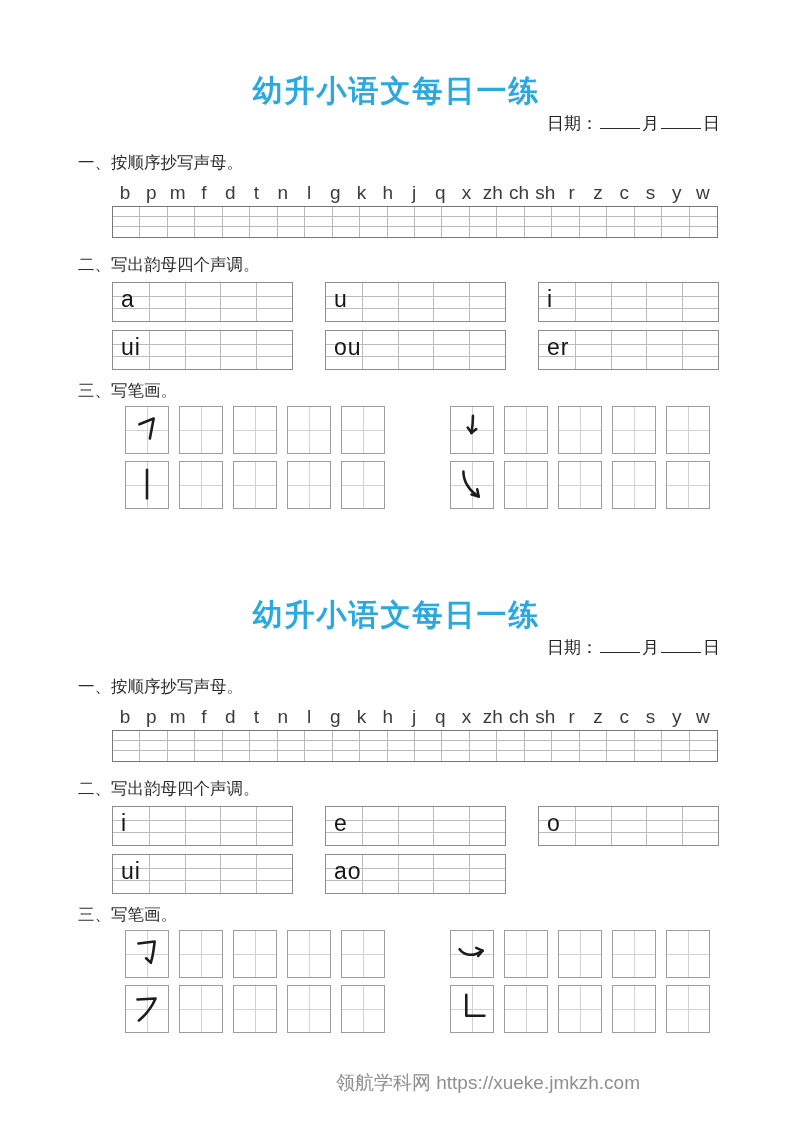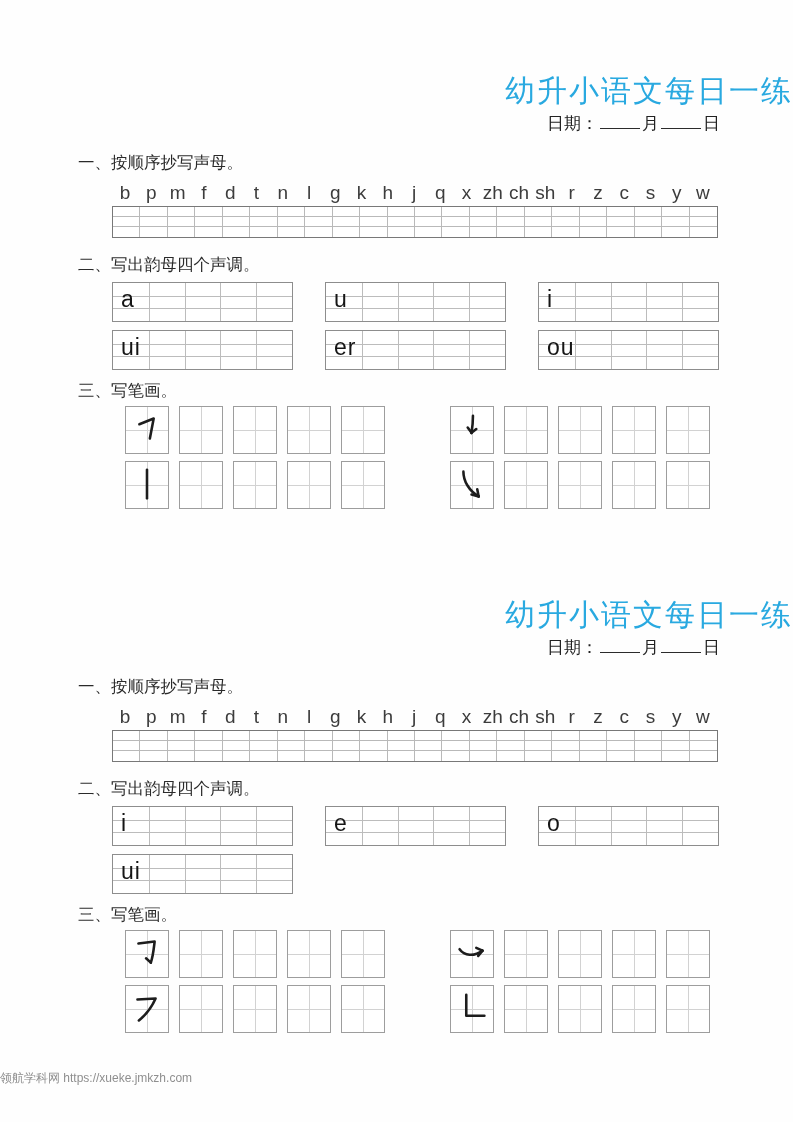--- a/index.html
+++ b/index.html
@@ -4,21 +4,21 @@
 <style>
   html,body { margin:0; padding:0; background:#f4f4f4; }
   .page {
     position:relative; width:793px; height:1122px; margin:0 auto;
     background:#fefefe; overflow:hidden; box-sizing:border-box;
     font-family:"Liberation Sans", sans-serif; color:#2b2b2b;
   }
   .sheets { padding-top:74px; }
   .sheet + .sheet { margin-top:89px; }
 
-  .ws-title { text-align:right; font-size:30px; line-height:34px; font-weight:normal; letter-spacing:2px; }
+  .ws-title { text-align:center; font-size:30px; line-height:34px; font-weight:bold; letter-spacing:2px; }
   .date-line { text-align:right; margin:4px 73px 0 0; font-size:17px; line-height:24px; color:#222; }
   .blank { display:inline-block; width:40px; height:15px; border-bottom:1.5px solid #2b2b2b; margin:0 2px; }
 
   .heading { margin:16px 0 0 78px; font-size:16.5px; line-height:20px; color:#2a2a2a; }
 
   .letters { display:flex; width:604px; margin:10px 0 0 112px; line-height:22px; }
   .ltr { flex:1; text-align:center; font-size:19px; color:#3c3c3c; }
 
   .bigrid {
     width:604px; margin:2px 0 0 112px; border:1px solid #787878;
@@ -40,21 +40,21 @@
   .stroke-row.r1 { margin-top:6px; }
   .stroke-row.r2 { margin-top:7px; }
   .sgroup { display:flex; gap:10px; }
   .sgroup + .sgroup { margin-left:65px; }
   .sq { position:relative; width:44px; height:48px; border:1px solid #9d9d9d; box-sizing:border-box; background:#fff; }
   .sq::before { content:""; position:absolute; left:50%; top:0; bottom:0; width:1px; background:#d2d2d2; }
   .sq::after  { content:""; position:absolute; top:50%; left:0; right:0; height:1px; background:#d2d2d2; }
   .sq svg { position:absolute; left:0; top:0; width:100%; height:100%; z-index:2; }
   .sq svg path { fill:none; stroke:#1d1d1d; stroke-width:2.7; stroke-linecap:round; stroke-linejoin:round; }
 
-  .footer { position:absolute; top:1070px; left:0; width:640px; text-align:left; font-size:12px; color:#8f8f8f; }
+  .footer { position:absolute; top:1070px; left:0; width:640px; text-align:right; font-size:19px; color:#8f8f8f; }
 </style>
 </head>
 <body>
 
 <div class="page">
   <div class="sheets" id="sheets">
       <div class="sheet">
     <div class="ws-title" style="color:#29a9e0">幼升小语文每日一练</div>
     <div class="date-line">
       <span>日期：</span><span class="blank"></span><span>月</span><span class="blank"></span><span>日</span>
@@ -193,30 +193,30 @@
             <i class="vl" style="left:80%"></i>
             <span class="tb-letter">ui</span>
           </div>
           <div class="tonebox">
             <i class="hl" style="top:33%"></i>
             <i class="hl" style="top:66%"></i>
             <i class="vl" style="left:20%"></i>
             <i class="vl" style="left:40%"></i>
             <i class="vl" style="left:60%"></i>
             <i class="vl" style="left:80%"></i>
+            <span class="tb-letter">ou</span>
+          </div>
+          <div class="tonebox">
+            <i class="hl" style="top:33%"></i>
+            <i class="hl" style="top:66%"></i>
+            <i class="vl" style="left:20%"></i>
+            <i class="vl" style="left:40%"></i>
+            <i class="vl" style="left:60%"></i>
+            <i class="vl" style="left:80%"></i>
             <span class="tb-letter">er</span>
-          </div>
-          <div class="tonebox">
-            <i class="hl" style="top:33%"></i>
-            <i class="hl" style="top:66%"></i>
-            <i class="vl" style="left:20%"></i>
-            <i class="vl" style="left:40%"></i>
-            <i class="vl" style="left:60%"></i>
-            <i class="vl" style="left:80%"></i>
-            <span class="tb-letter">ou</span>
           </div>
         </div>
     <div class="heading" style="margin-top:10px">三、写笔画。</div>
     <div class="stroke-row r1">
           <div class="sgroup">
             <div class="sq">
               <svg viewBox="0 0 44 48">
                 <path d="M14 18 L29 12 L25 33"></path>
               </svg>
             </div>
@@ -398,20 +398,29 @@
     <div class="tone-row">
           <div class="tonebox">
             <i class="hl" style="top:33%"></i>
             <i class="hl" style="top:66%"></i>
             <i class="vl" style="left:20%"></i>
             <i class="vl" style="left:40%"></i>
             <i class="vl" style="left:60%"></i>
             <i class="vl" style="left:80%"></i>
             <span class="tb-letter">ui</span>
           </div>
+          <div class="tonebox">
+            <i class="hl" style="top:33%"></i>
+            <i class="hl" style="top:66%"></i>
+            <i class="vl" style="left:20%"></i>
+            <i class="vl" style="left:40%"></i>
+            <i class="vl" style="left:60%"></i>
+            <i class="vl" style="left:80%"></i>
+            <span class="tb-letter">ao</span>
+          </div>
         </div>
     <div class="heading" style="margin-top:10px">三、写笔画。</div>
     <div class="stroke-row r1">
           <div class="sgroup">
             <div class="sq">
               <svg viewBox="0 0 44 48">
                 <path d="M13 13 L30 11 C29 19 28.5 26 26 33"></path>
                 <path d="M26 33 L21 28.5"></path>
               </svg>
             </div>

